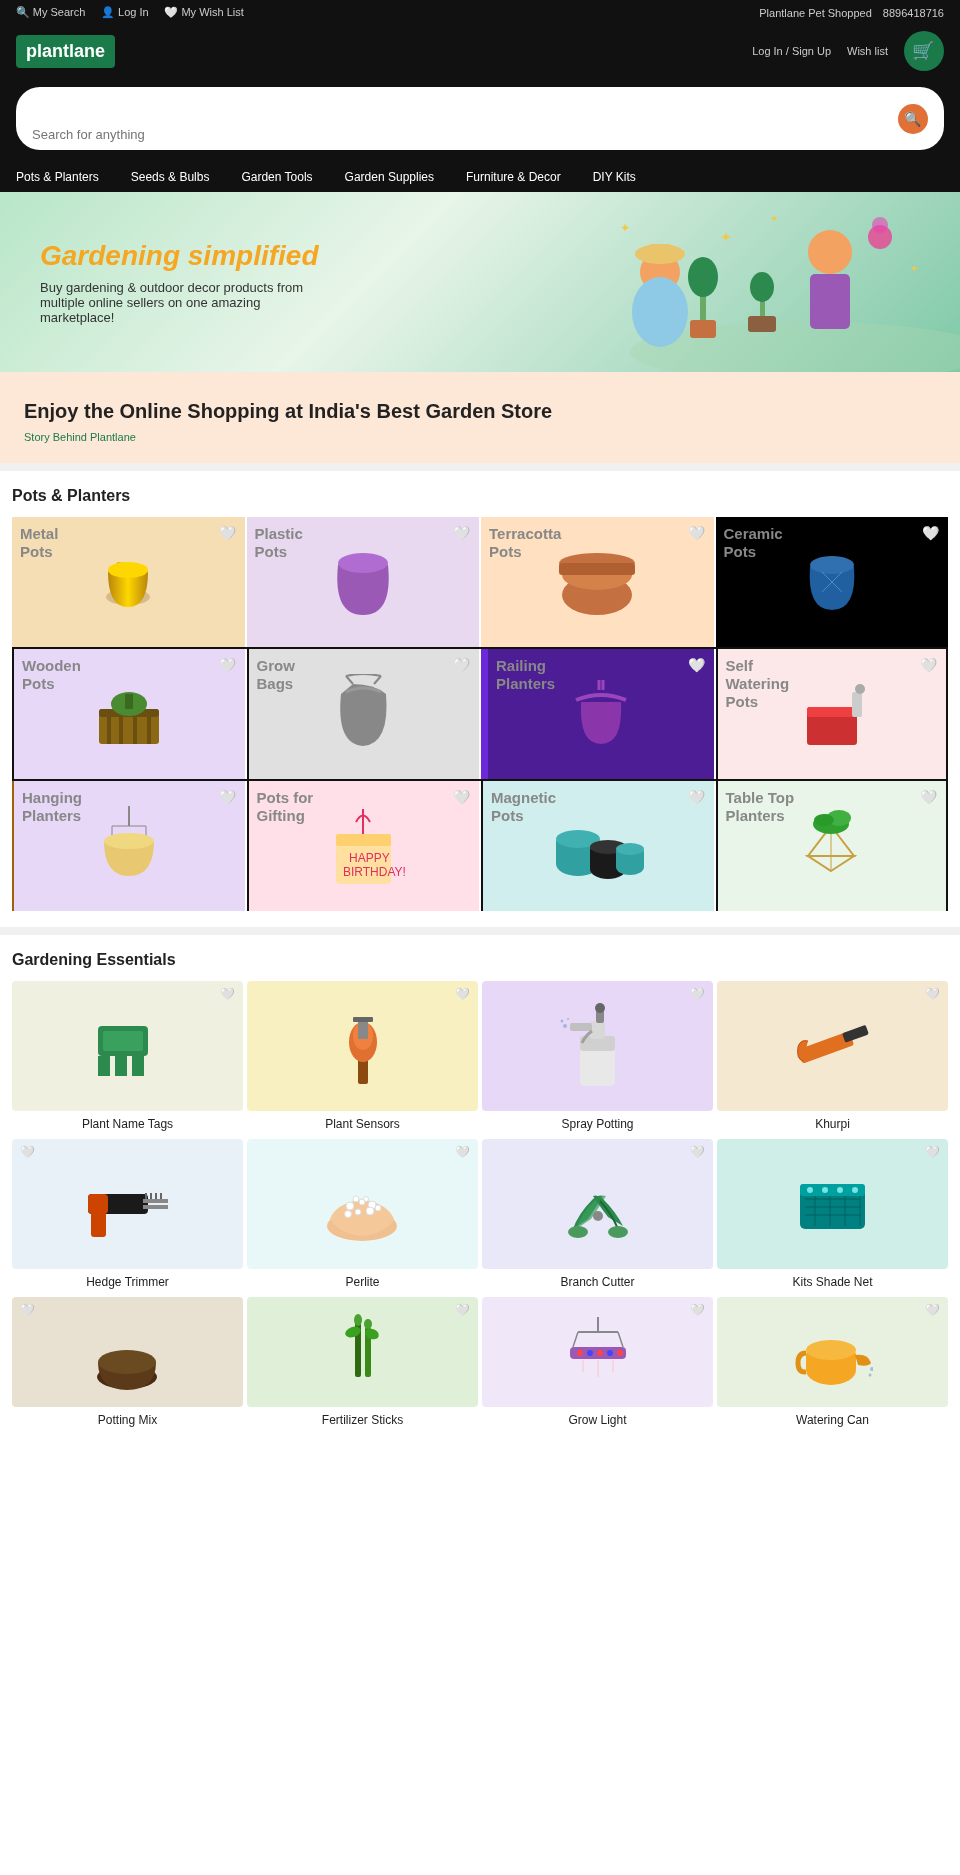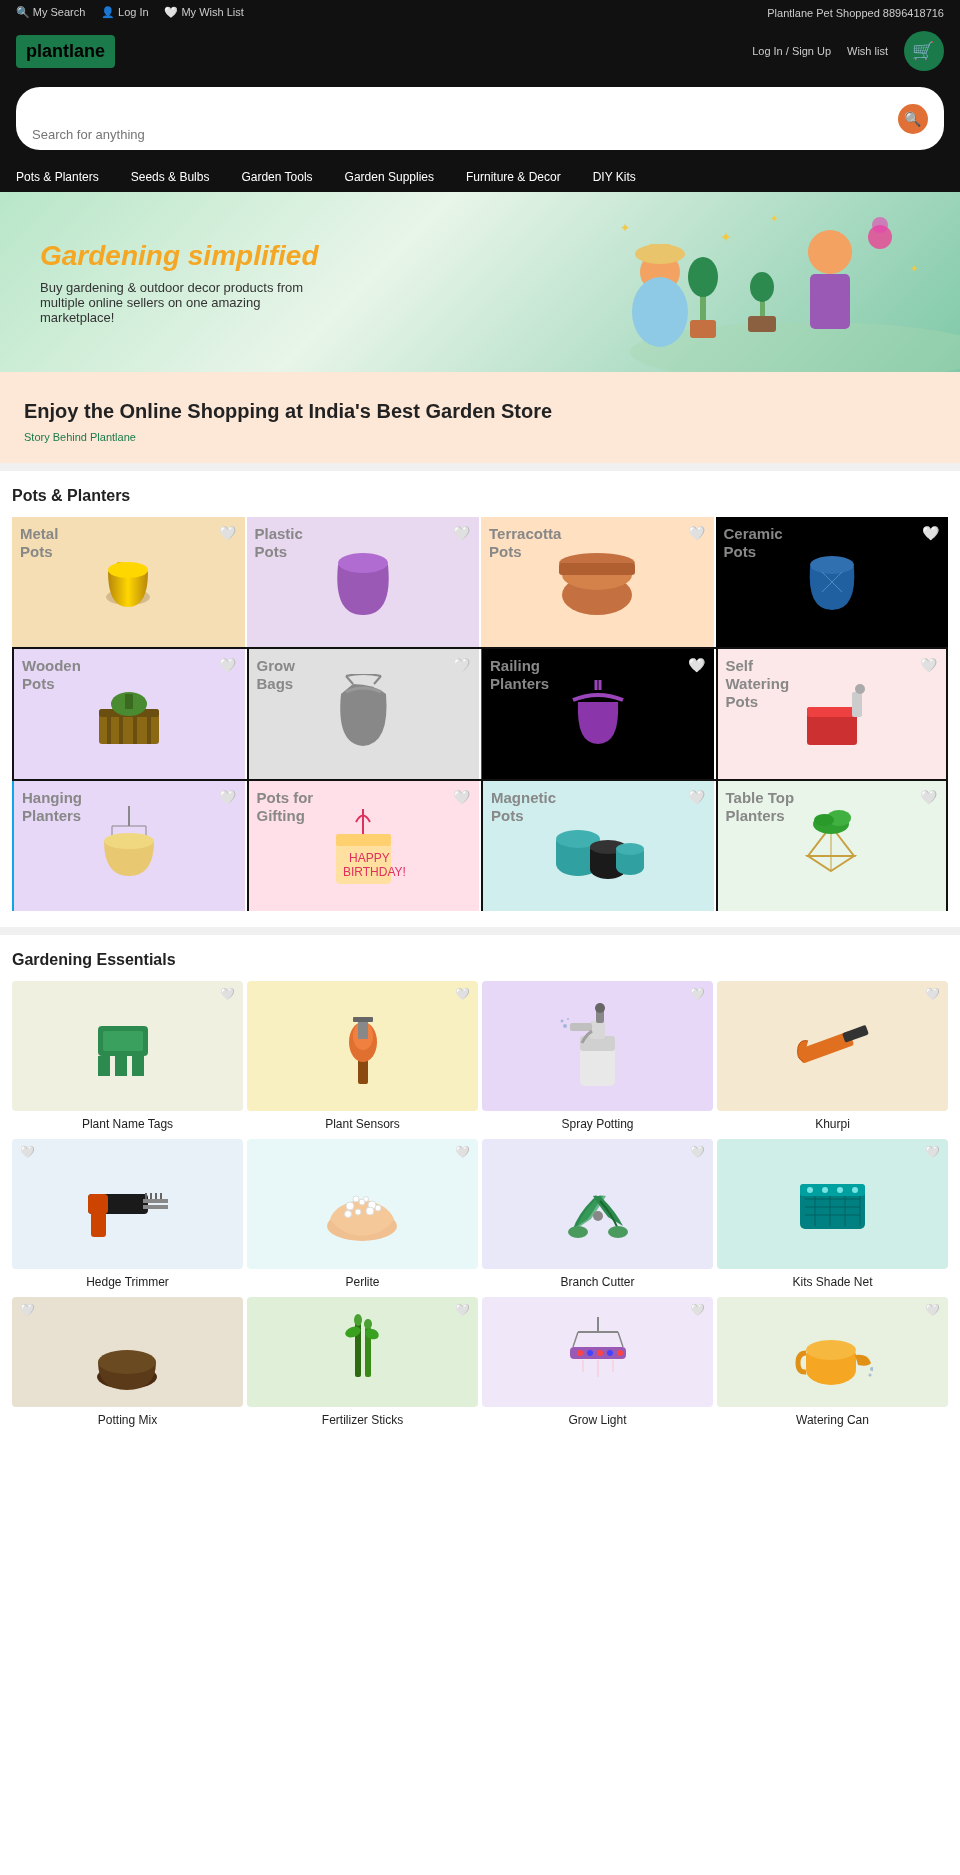--- a/index.html
+++ b/index.html
@@ -8,40 +8,40 @@
     
     .top-bar {
       background: #111;
       display: flex;
       align-items: center;
       justify-content: space-between;
       padding: 6px 16px;
     }
     .top-bar-left { display: flex; gap: 16px; align-items: center; }
     .top-bar-left a { color: #ccc; font-size: 11px; text-decoration: none; }
-    .top-bar-right { display: flex; gap: 3px; align-items: center; }
+    .top-bar-right { display: flex; gap: 11px; align-items: center; }
     .top-bar-right span { color: #ccc; font-size: 11px; }
 
     .header {
       background: #111;
       display: flex;
       align-items: center;
       padding: 6px 16px 10px;
       gap: 16px;
     }
     .logo {
       background: #1a7a4a;
       color: #fff;
       font-size: 18px;
       font-weight: bold;
       padding: 6px 10px;
       border-radius: 4px;
       white-space: nowrap;
     }
-    .logo span { color: #000000; }
+    .logo span { color: #ffffff; }
     .header-center { flex: 1; }
     .header-right { display: flex; align-items: center; gap: 16px; }
     .header-right span { color: #ccc; font-size: 11px; }
     .cart-btn {
       background: #1a7a4a;
       color: #fff;
       border: none;
       border-radius: 50%;
       width: 40px; height: 40px;
       font-size: 18px;
@@ -374,21 +374,21 @@
       <div class="grid-item-img">
         <svg width="75" height="80" viewBox="0 0 75 80">
           <path d="M15 20 Q10 70 37 72 Q64 70 60 20 Q48 10 27 10 Z" fill="#888"></path>
           <path d="M20 18 Q37 10 55 18" stroke="#999" stroke-width="3" fill="none"></path>
           <line x1="27" y1="10" x2="20" y2="2" stroke="#888" stroke-width="2"></line>
           <line x1="48" y1="10" x2="55" y2="2" stroke="#888" stroke-width="2"></line>
           <path d="M20 2 Q37 -2 55 2" stroke="#888" stroke-width="2" fill="none"></path>
         </svg>
       </div>
     </div>
-    <div class="grid-item" style="background:#000000; border-left: 1px solid #6d28d9;">
+    <div class="grid-item" style="background:#4c1d95; border-left: 7px solid #6d28d9;">
       <span class="grid-item-label">Railing<br>Planters</span>
       <span class="heart-icon">🤍</span>
       <div class="grid-item-img">
         <svg width="80" height="85" viewBox="0 0 80 85">
           <path d="M20 30 Q18 72 40 72 Q62 72 60 30 Z" fill="#8b35aa"></path>
           <path d="M15 28 Q40 18 65 28" stroke="#9b45ba" stroke-width="4" fill="none"></path>
           <line x1="38" y1="18" x2="38" y2="8" stroke="#9b45ba" stroke-width="3"></line>
           <line x1="42" y1="18" x2="42" y2="8" stroke="#9b45ba" stroke-width="3"></line>
         </svg>
       </div>
@@ -401,21 +401,21 @@
           <rect x="15" y="30" width="50" height="38" rx="3" fill="#cc3030"></rect>
           <rect x="15" y="30" width="50" height="10" fill="#ee4040" rx="3"></rect>
           <rect x="60" y="15" width="10" height="25" fill="#cccccc" rx="2"></rect>
           <circle cx="68" cy="12" r="5" fill="#aaaaaa"></circle>
         </svg>
       </div>
     </div>
   </div>
 
   <div class="grid-4" style="border-top: 2px solid #111;">
-    <div class="grid-item" style="background:#e8d8f8; border-left: 2px solid #0ea5e9;">
+    <div class="grid-item" style="background:#e8d8f8; border-left: 2px solid #a16207;">
       <span class="grid-item-label">Hanging<br>Planters</span>
       <span class="heart-icon">🤍</span>
       <div class="grid-item-img">
         <svg width="75" height="90" viewBox="0 0 75 90">
           <line x1="37" y1="5" x2="37" y2="25" stroke="#888" stroke-width="2"></line>
           <line x1="20" y1="25" x2="37" y2="25" stroke="#888" stroke-width="1"></line>
           <line x1="54" y1="25" x2="37" y2="25" stroke="#888" stroke-width="1"></line>
           <line x1="20" y1="25" x2="20" y2="40" stroke="#888" stroke-width="1"></line>
           <line x1="54" y1="25" x2="54" y2="40" stroke="#888" stroke-width="1"></line>
           <path d="M12 40 Q12 75 37 75 Q62 75 62 40 Z" fill="#e8c870"></path>

